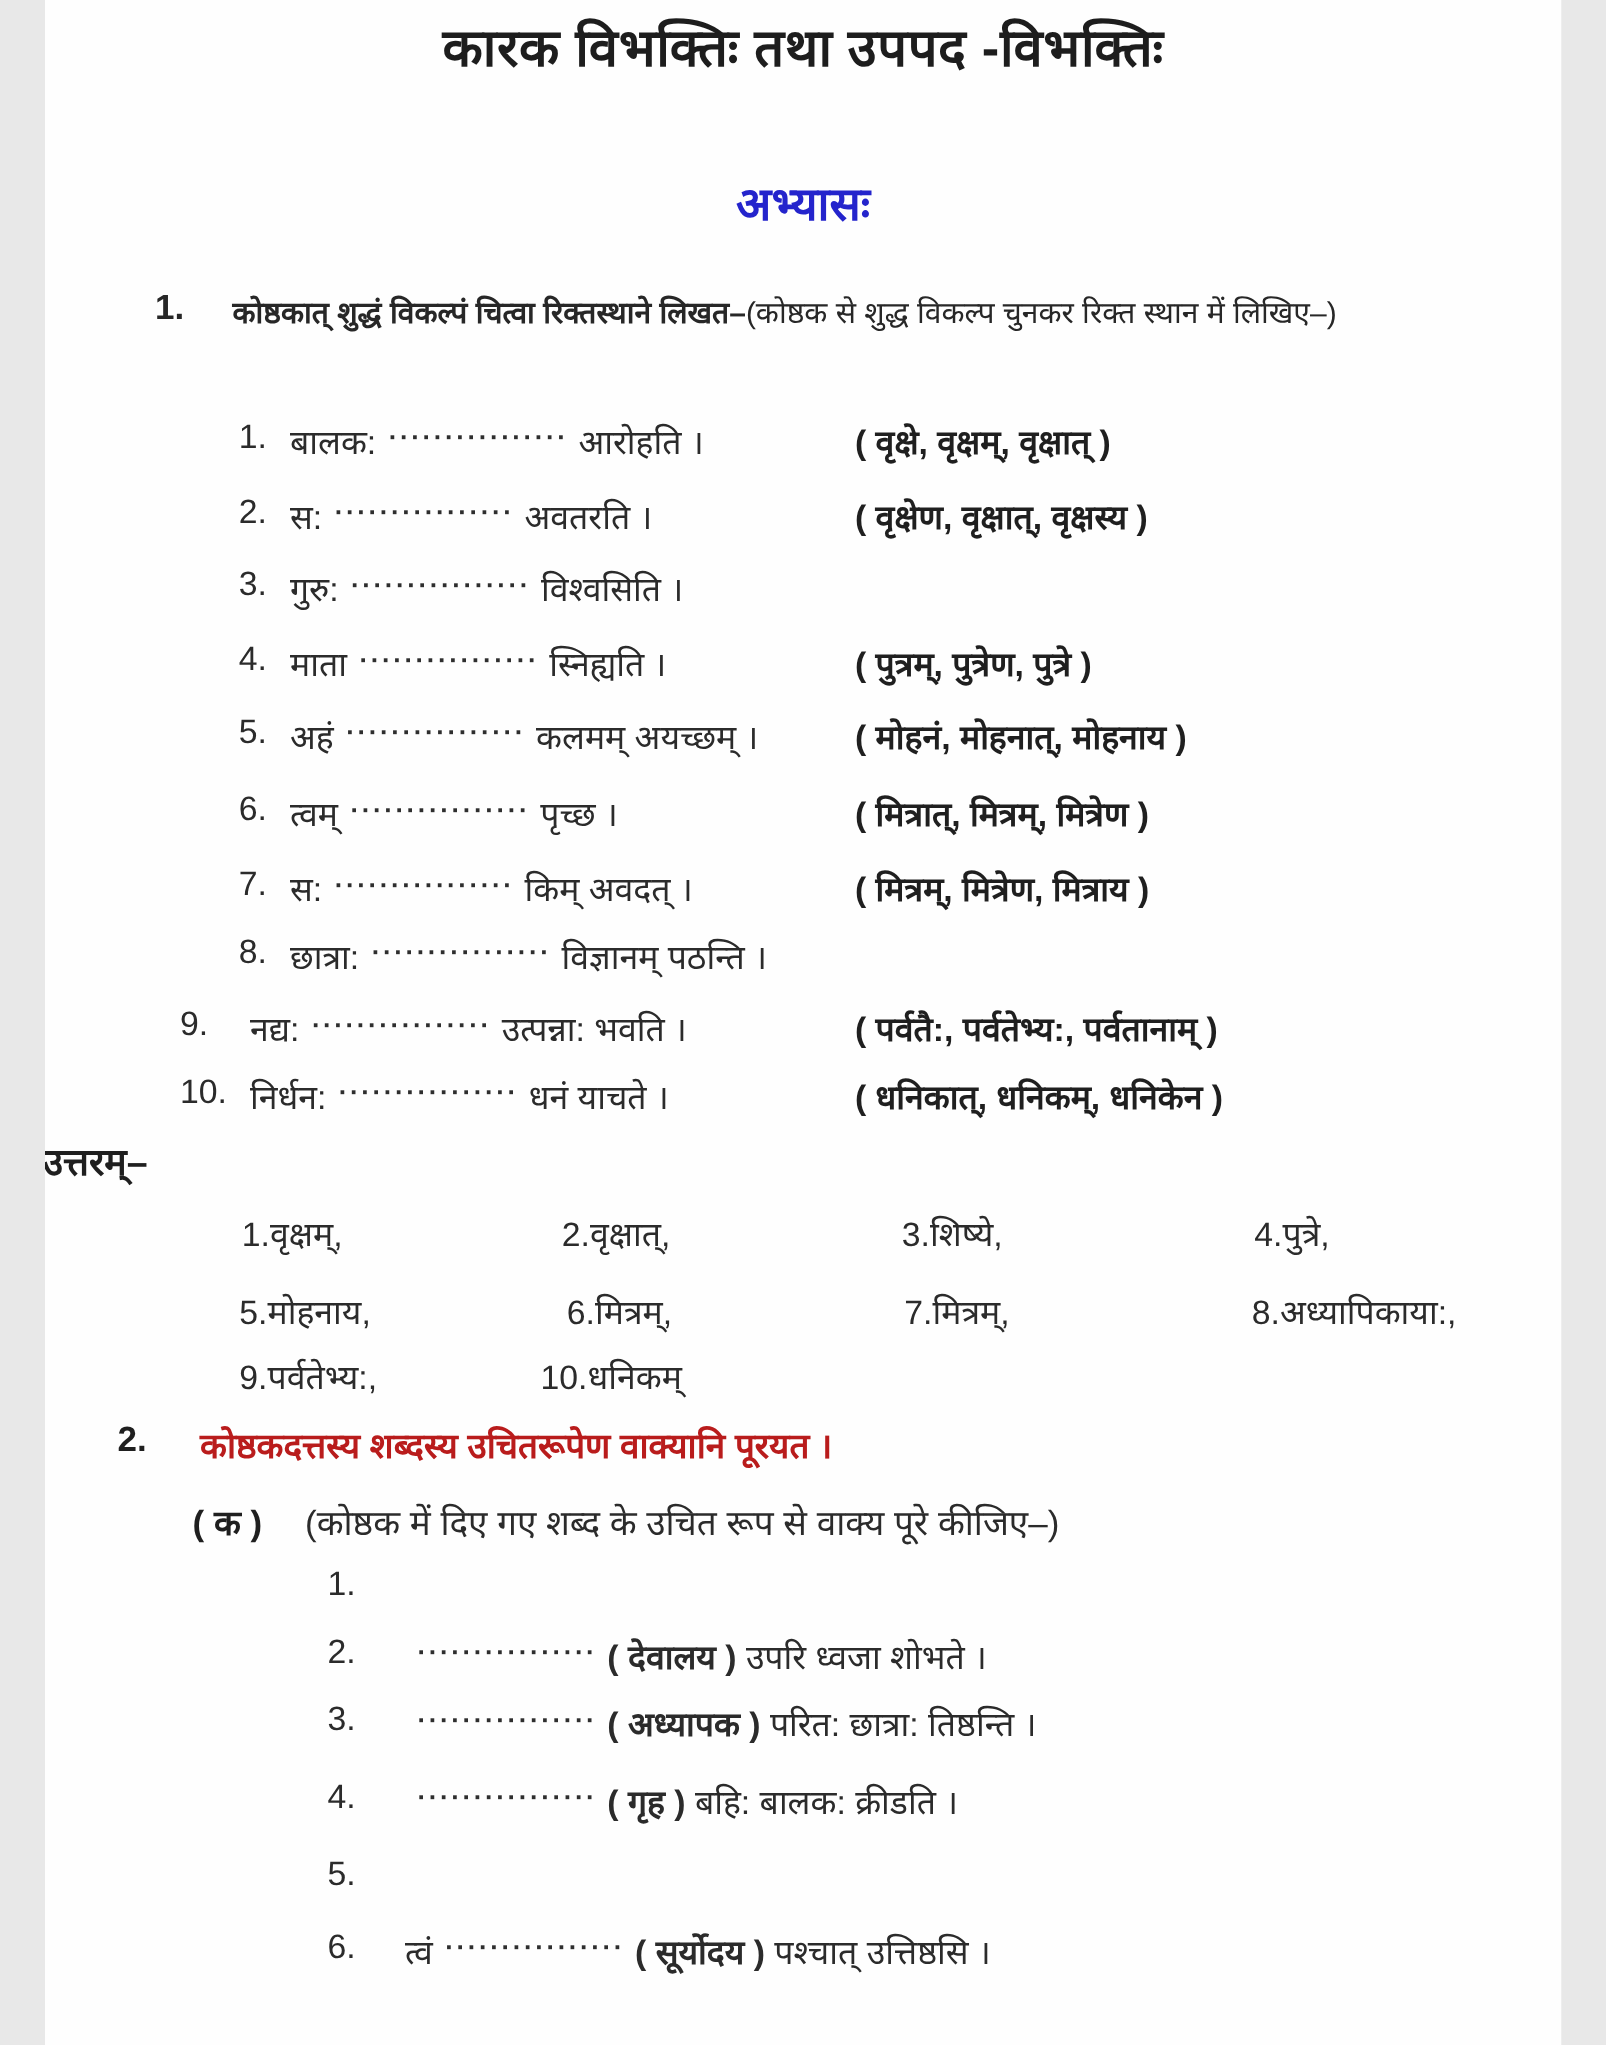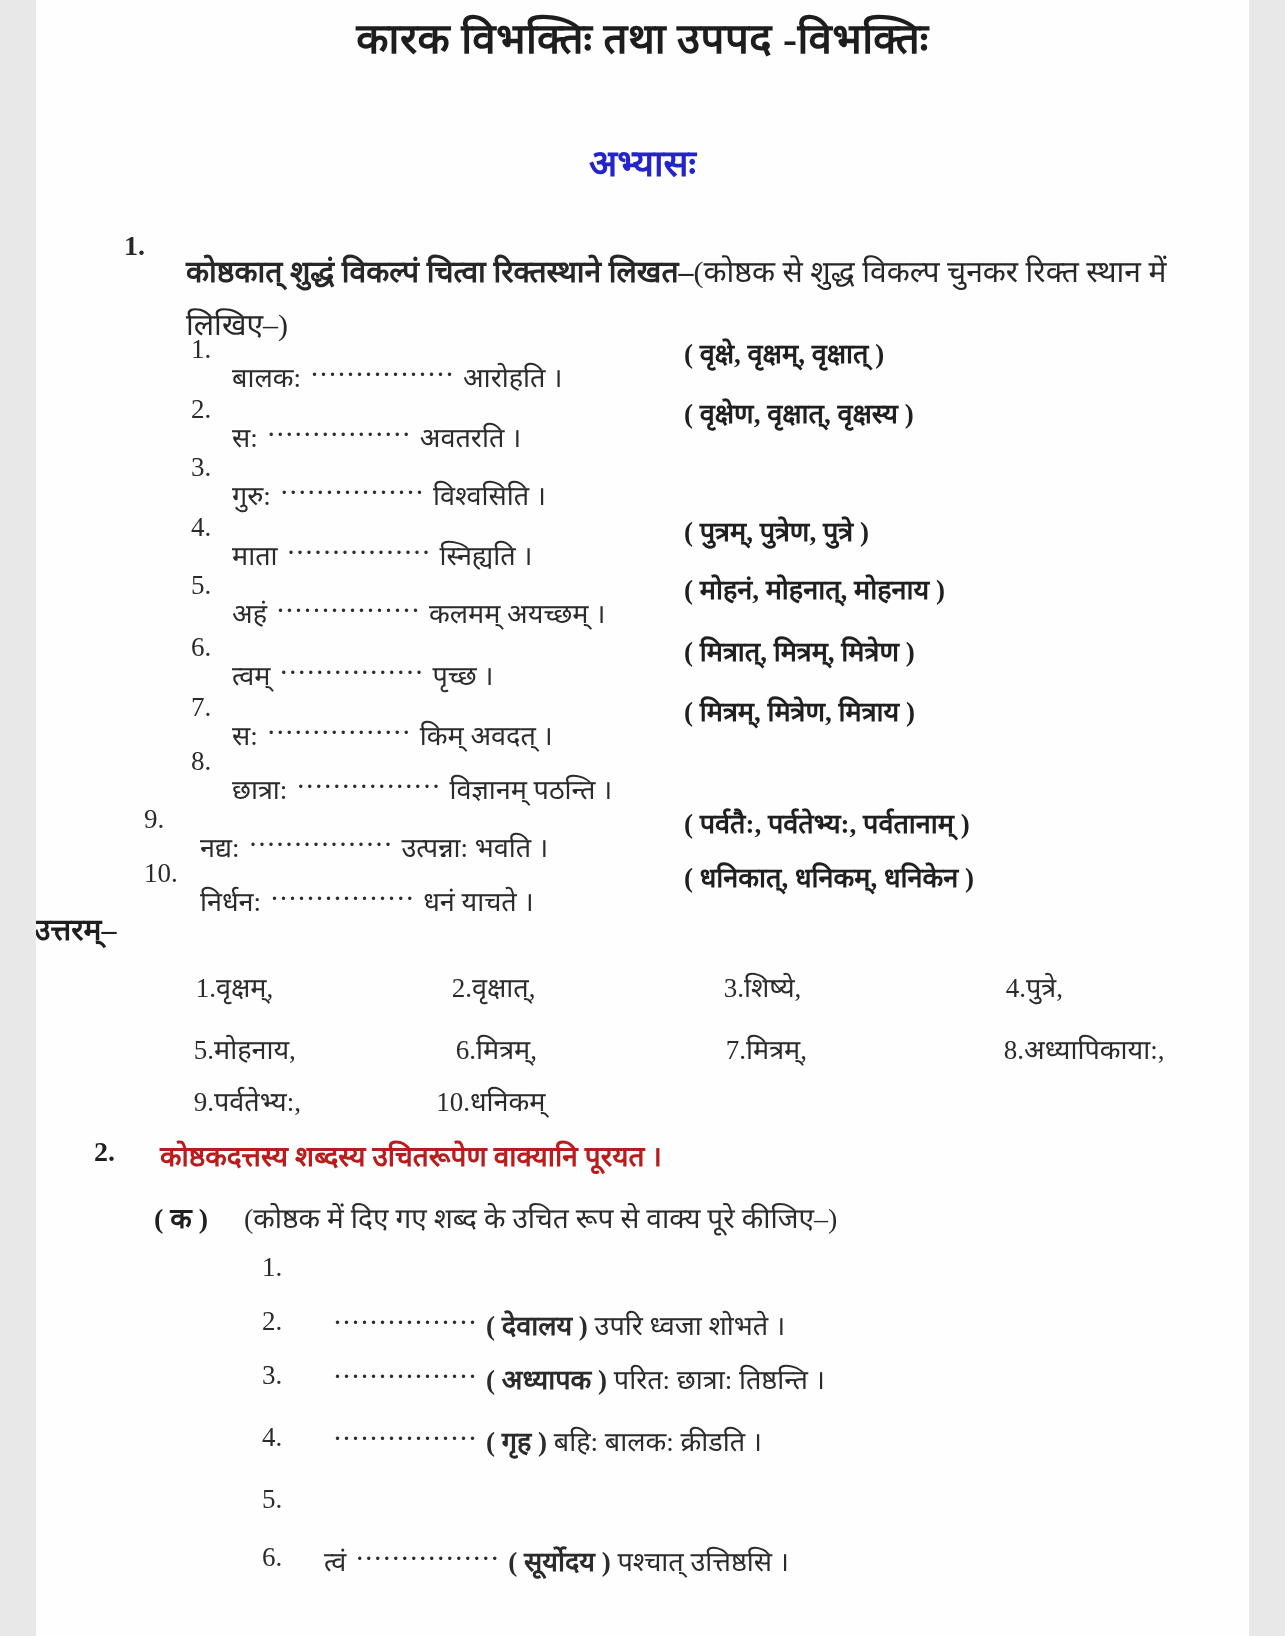--- a/index.html
+++ b/index.html
@@ -1,43 +1,43 @@
 <!DOCTYPE html>
 <html><head>
 <meta charset="utf-8">
 <style>
   html,body{margin:0;padding:0;background:#e8e8e8;}
   .page{
     position:relative;
     width:1213px;height:1636px;
     margin:0 auto;
     background:#fefefe;
-    font-family:Liberation Serif, serif;
+    font-family:Liberation Sans, sans-serif;
     color:#222;
     overflow:hidden;
   }
   .title{
     position:absolute;top:8px;left:0;right:0;
     text-align:center;
     font-size:42px;font-weight:700;color:#1d1d1d;
     margin:0;letter-spacing:0.5px;
   }
   .subtitle{
     position:absolute;top:136px;left:0;right:0;
     text-align:center;
     font-size:37px;font-weight:700;color:#2424cc;
     margin:0;
   }
   .row{position:absolute;left:0;right:0;height:50px;}
   .qnum{position:absolute;left:88px;font-size:28px;font-weight:700;color:#272727;}
-  .qhead{position:absolute;left:150px;width:1075px;font-size:30px;line-height:1.75;color:#272727;margin-top:16px;}
+  .qhead{position:absolute;left:150px;width:1075px;font-size:24px;line-height:1.75;color:#272727;}
   .bold{font-weight:700;}
   .normal{font-weight:400;}
   .inum{position:absolute;left:155px;width:46px;font-size:27px;color:#2b2b2b;}
-  .sentence{position:absolute;left:196px;font-size:27px;color:#2b2b2b;white-space:nowrap;margin-top:24px;}
+  .sentence{position:absolute;left:196px;font-size:27px;color:#2b2b2b;white-space:nowrap;}
   .sentence span:empty{display:none;}
   .outdent .inum{left:108px;}
   .outdent .sentence{left:164px;}
   .options{position:absolute;left:648px;font-size:27px;font-weight:700;color:#1f1f1f;white-space:nowrap;}
   .dots{
     display:inline-block;
     font-size:21px;font-weight:700;letter-spacing:2px;color:#2e2e2e;
     transform:translateY(-6px);
     margin:0 8px 0 10px;
   }

